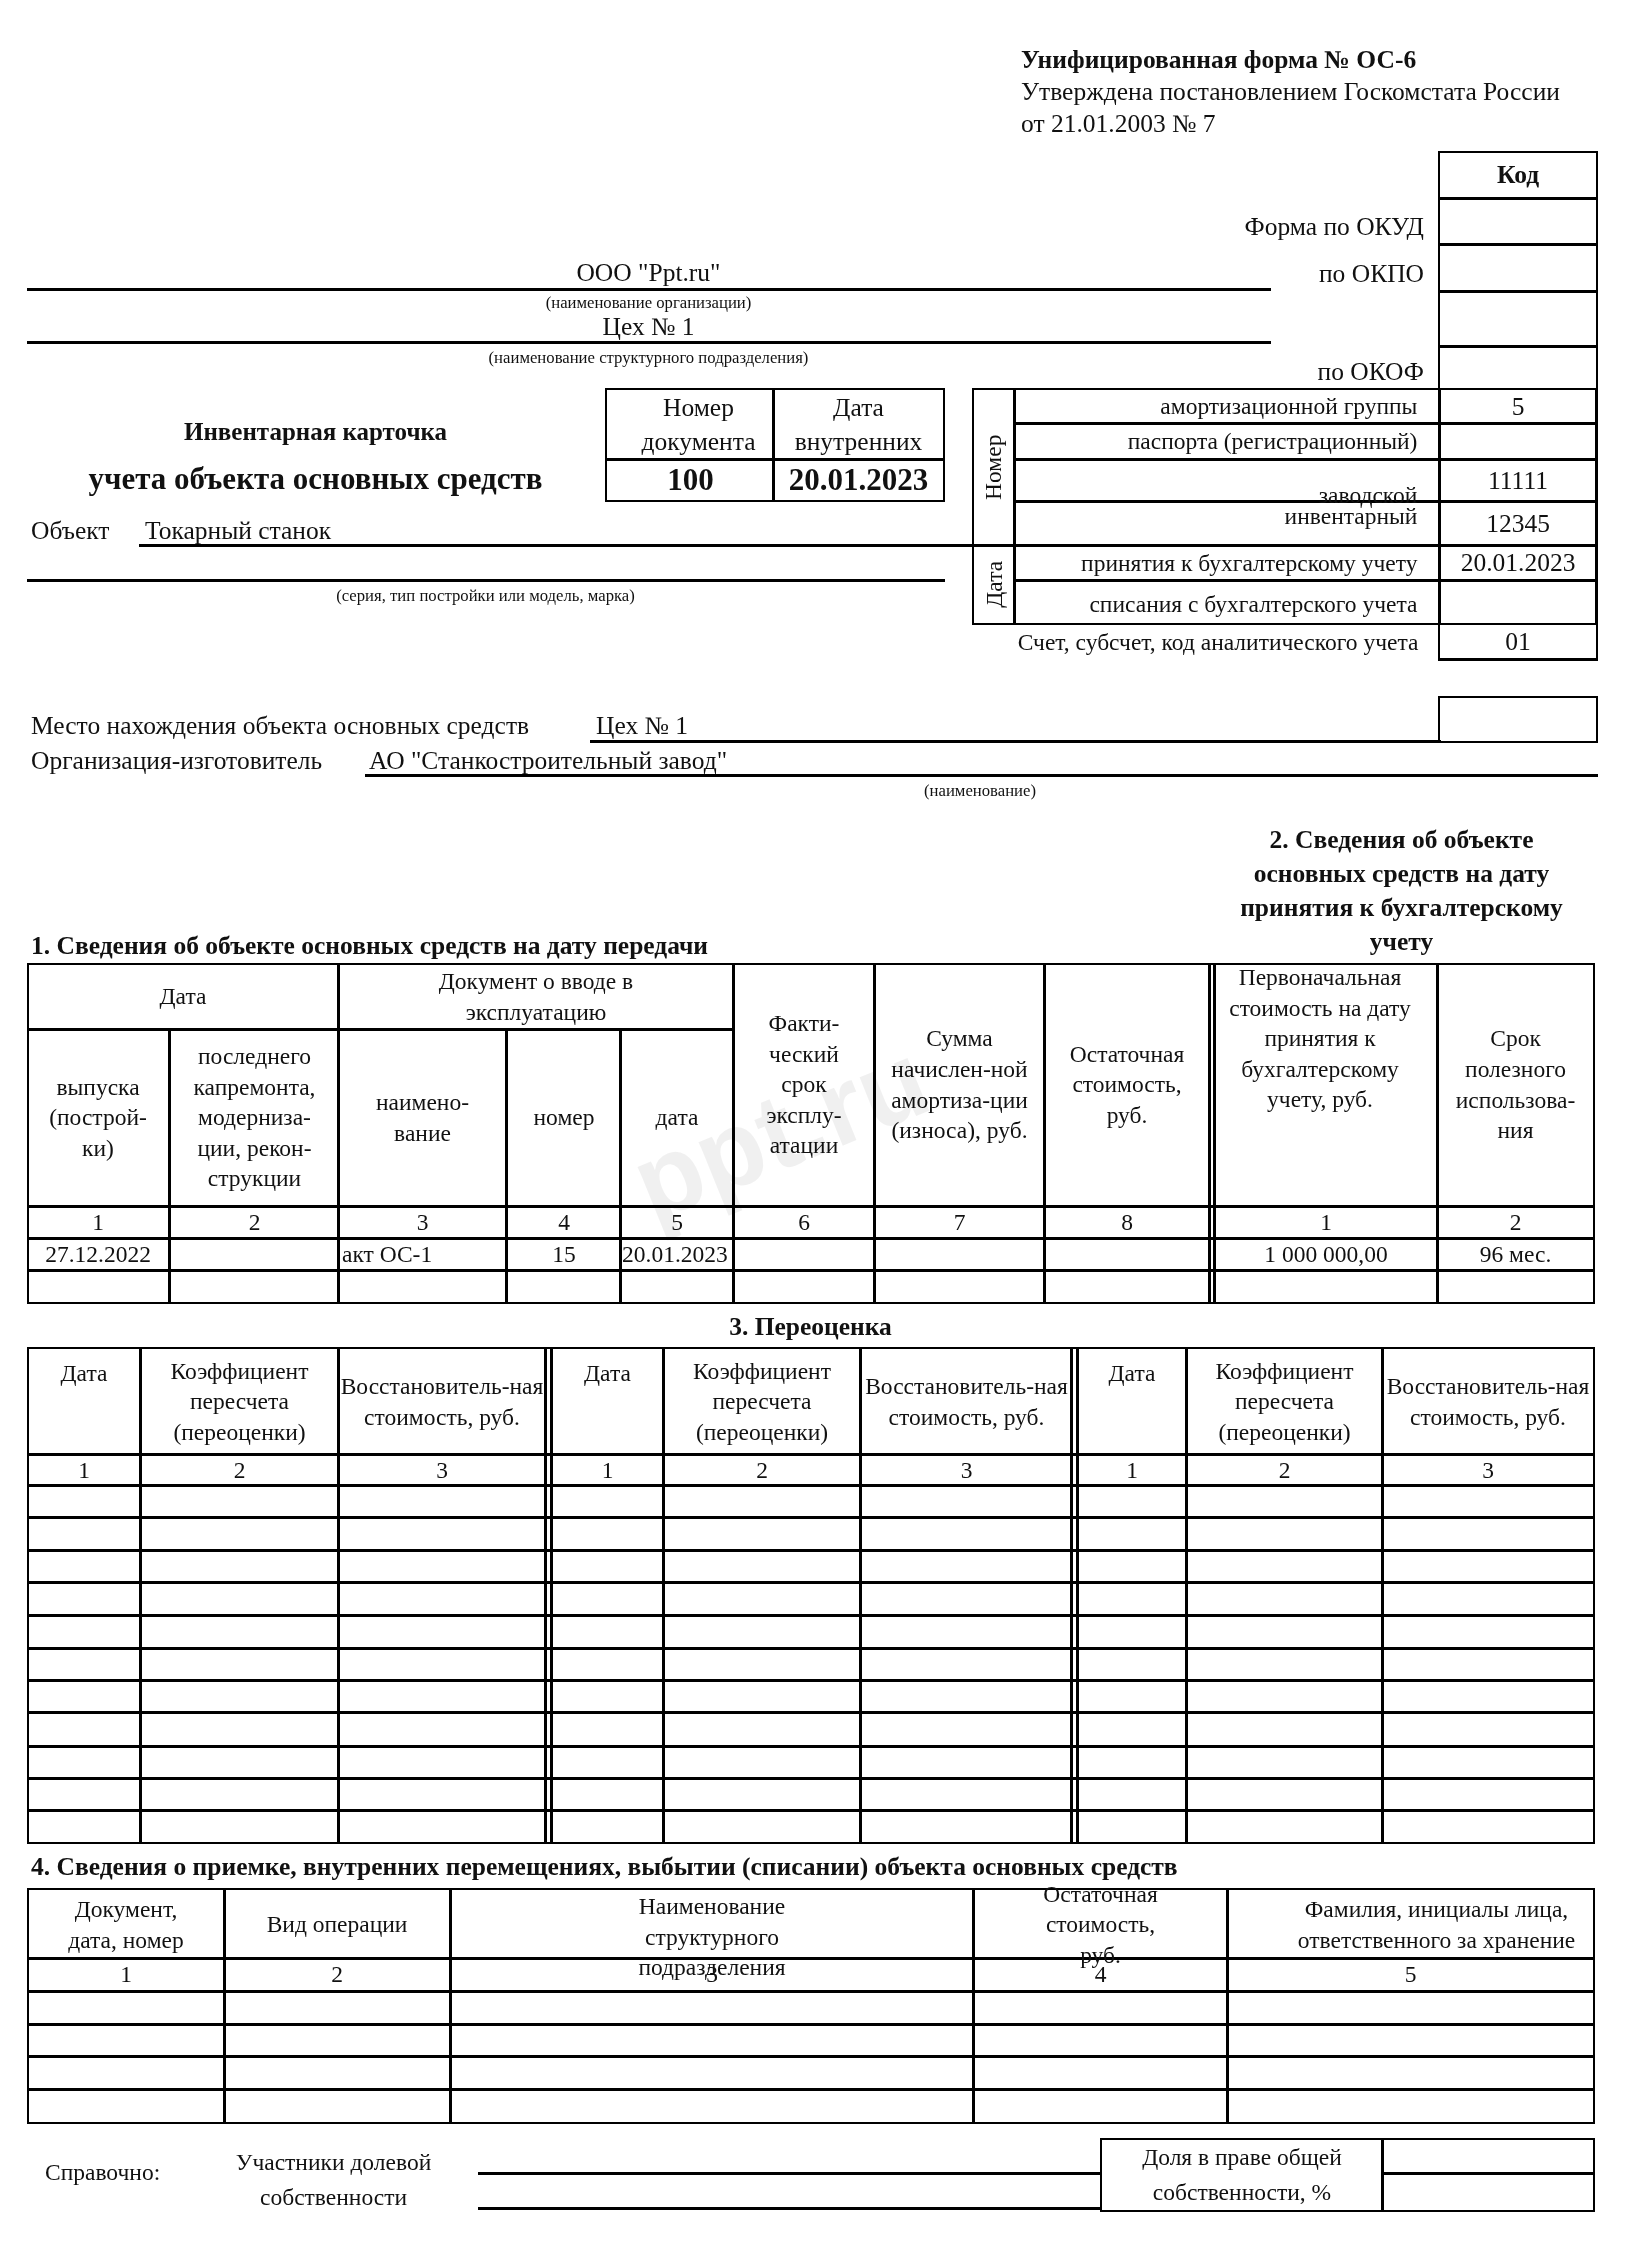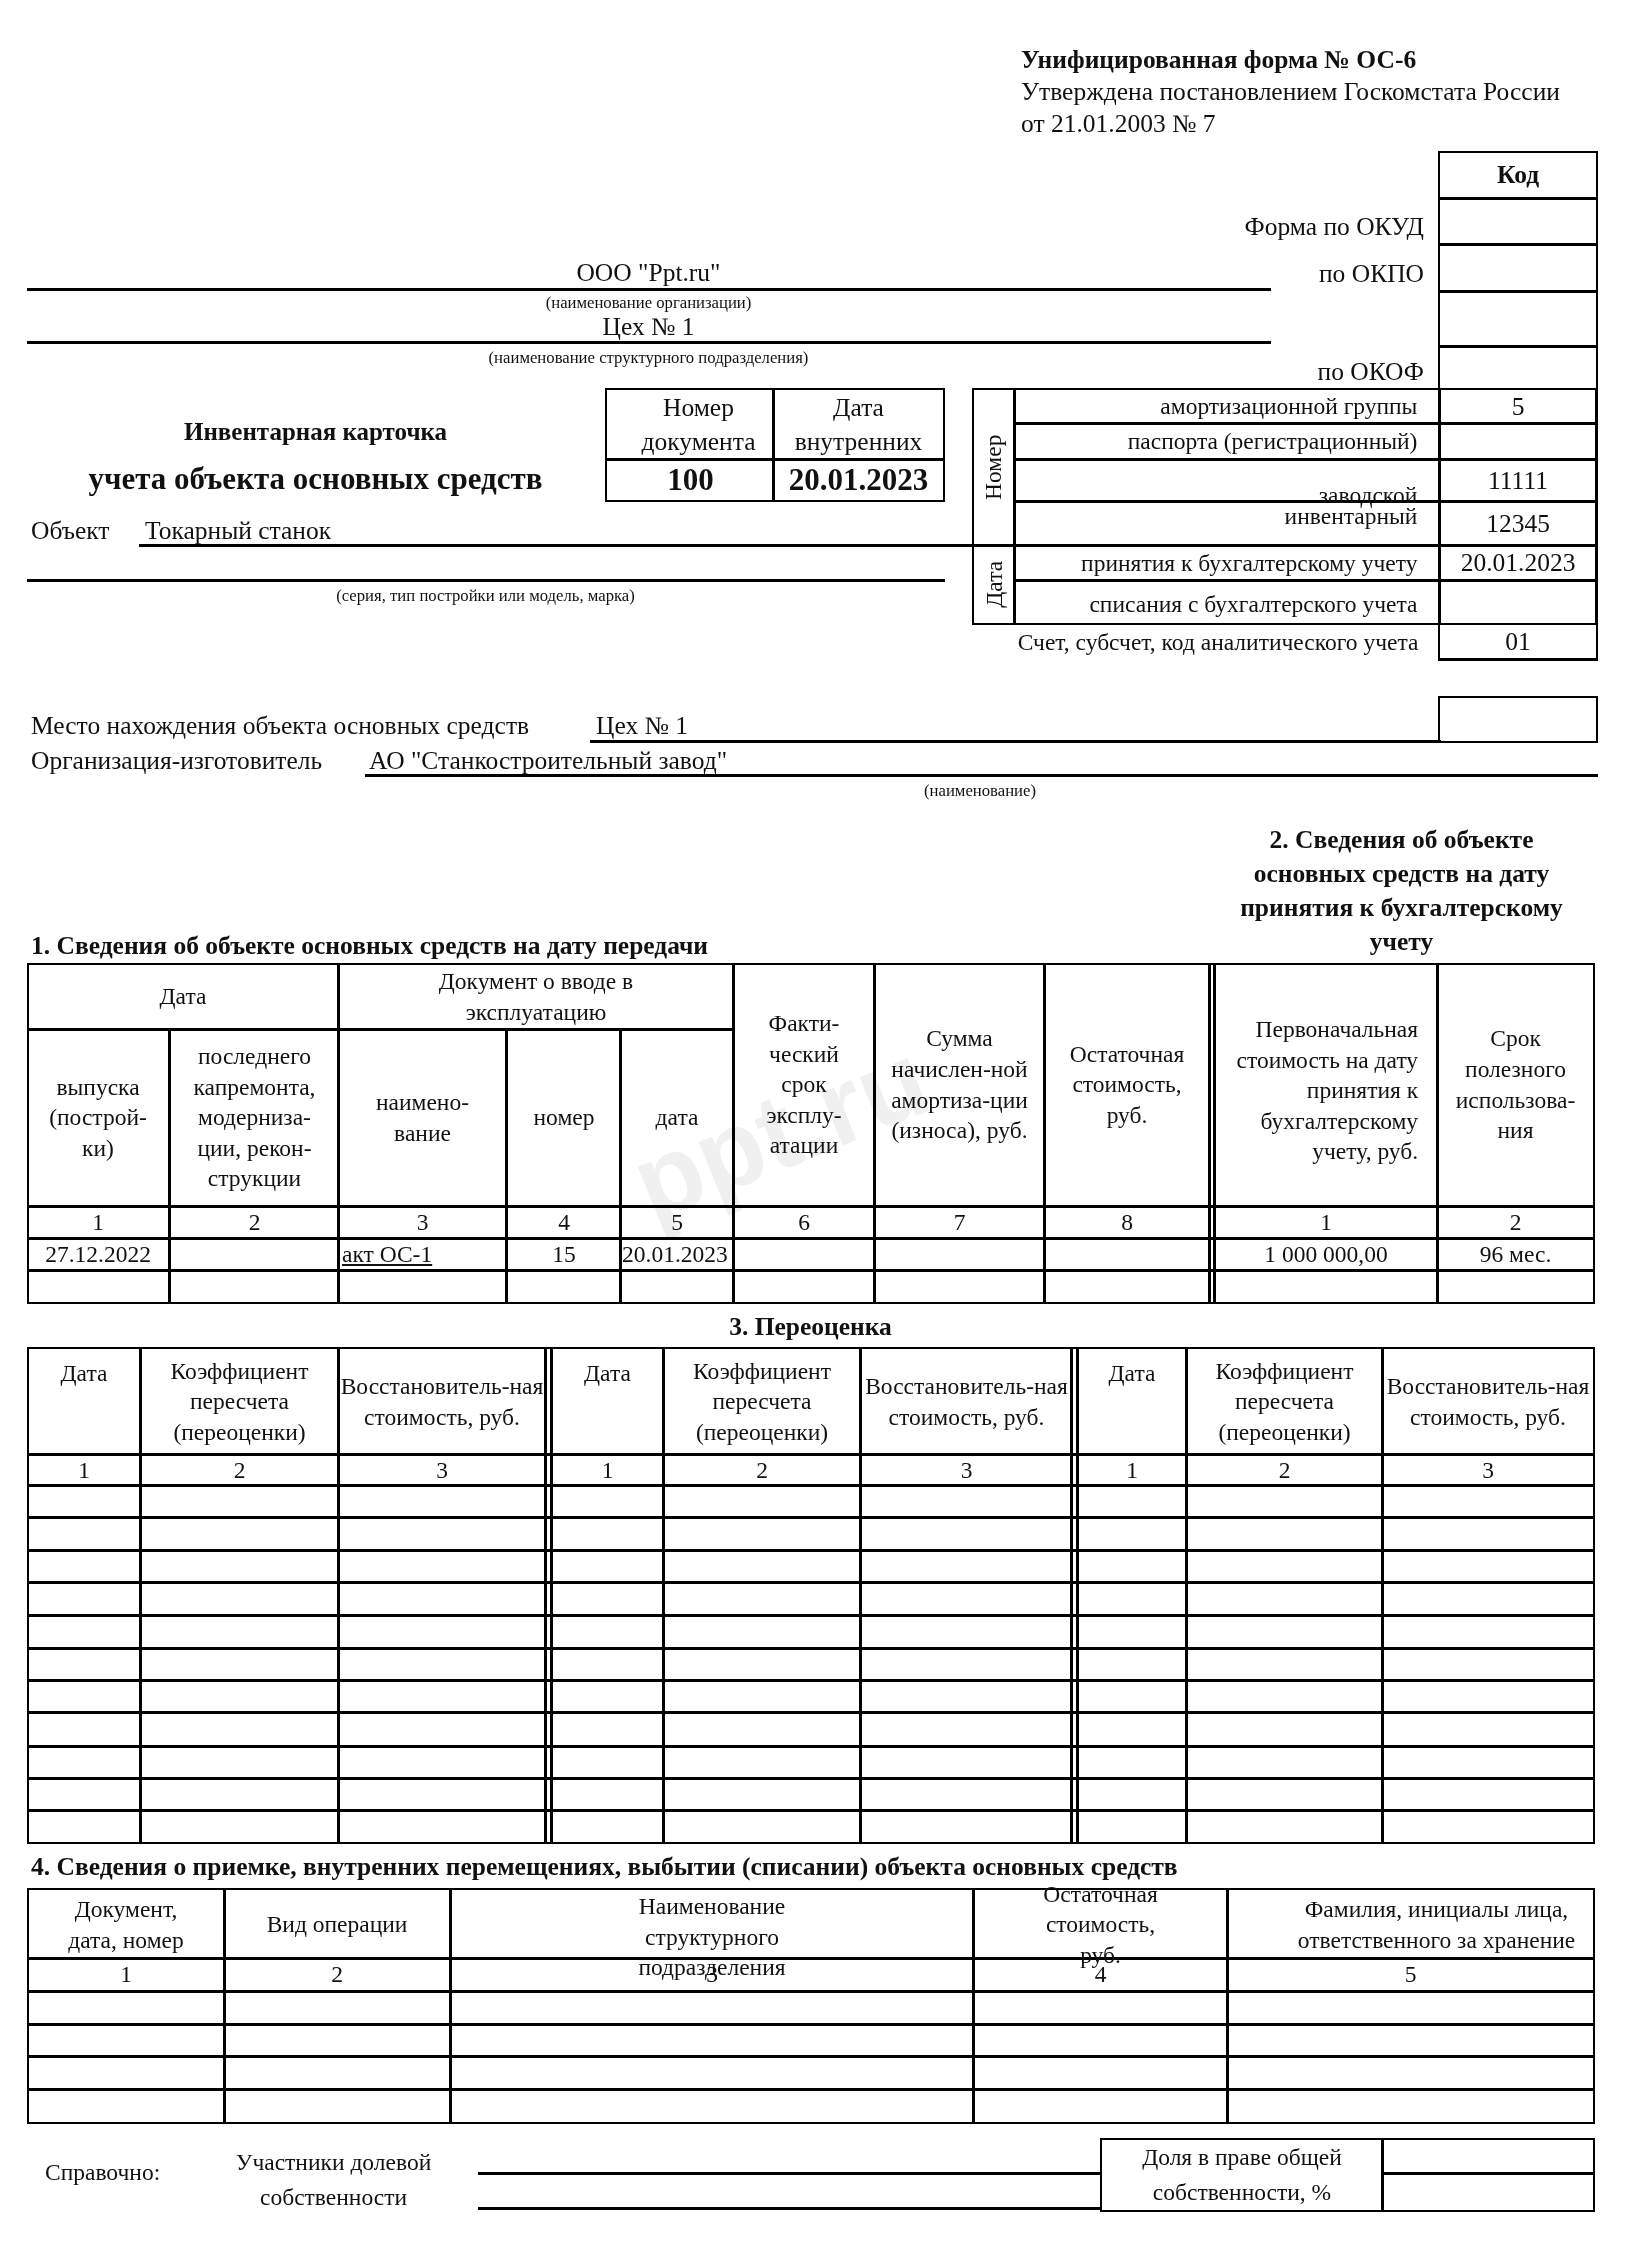--- a/index.html
+++ b/index.html
@@ -140,38 +140,38 @@
   <div class="cell f24" style="left:29px;top:965px;width:308px;height:63px;">Дата</div>
   <div class="cell f24" style="left:340px;top:965px;width:392px;height:63px;padding:0 78px;">Документ о вводе в эксплуатацию</div>
   <div class="cell f24" style="left:29px;top:1031px;width:138px;height:173px;padding:0 7.8px;">выпуска (построй-ки)</div>
   <div class="cell f24" style="left:171px;top:1031px;width:167px;height:173px;padding:0 5.9px;">последнего капремонта, модерниза-ции, рекон-струкции</div>
   <div class="cell f24" style="left:340px;top:1031px;width:165px;height:173px;padding:0 39px;">наимено-вание</div>
   <div class="cell f24" style="left:508px;top:1031px;width:112px;height:173px;">номер</div>
   <div class="cell f24" style="left:622px;top:1031px;width:110px;height:173px;">дата</div>
   <div class="cell f24" style="left:735px;top:965px;width:138px;height:239px;padding:0 25.5px;">Факти-ческий срок эксплу-атации</div>
   <div class="cell f24" style="left:876px;top:965px;width:167px;height:239px;padding:0 5.9px;">Сумма начислен-ной амортиза-ции (износа), руб.</div>
   <div class="cell f24" style="left:1046px;top:965px;width:162px;height:239px;padding:0 5.9px;">Остаточная стоимость, руб.</div>
-  <div class="cell f24" style="left:1216px;top:971px;width:208px;height:239px;padding:0 5.9px;text-align:right;">Первоначальная стоимость на дату принятия к бухгалтерскому учету, руб.</div>
+  <div class="cell f24" style="left:1216px;top:919px;width:208px;height:239px;padding:0 5.9px;">Первоначальная стоимость на дату принятия к бухгалтерскому учету, руб.</div>
   <div class="cell f24" style="left:1439px;top:965px;width:153px;height:239px;padding:0 5.9px;">Срок полезного использова-ния</div>
 
   <div class="cell f24" style="left:29px;top:1208px;width:138px;height:29px;">1</div>
   <div class="cell f24" style="left:171px;top:1208px;width:167px;height:29px;">2</div>
   <div class="cell f24" style="left:340px;top:1208px;width:165px;height:29px;">3</div>
   <div class="cell f24" style="left:508px;top:1208px;width:112px;height:29px;">4</div>
   <div class="cell f24" style="left:622px;top:1208px;width:110px;height:29px;">5</div>
   <div class="cell f24" style="left:735px;top:1208px;width:138px;height:29px;">6</div>
   <div class="cell f24" style="left:876px;top:1208px;width:167px;height:29px;">7</div>
   <div class="cell f24" style="left:1046px;top:1208px;width:162px;height:29px;">8</div>
   <div class="cell f24" style="left:1216px;top:1208px;width:220px;height:29px;">1</div>
   <div class="cell f24" style="left:1439px;top:1208px;width:153px;height:29px;">2</div>
 
   <div>
     <div class="cell f24" style="left:29px;top:1240px;width:138px;height:29px;">27.12.2022</div>
     <div class="cell f24" style="left:171px;top:1240px;width:167px;height:29px;"></div>
-    <div class="cell f24" style="left:340px;top:1240px;width:165px;height:29px;justify-content:flex-start;padding-left:2px;text-decoration:underline;">акт ОС-1</div>
+    <div class="cell f24" style="left:340px;top:1240px;width:165px;height:29px;justify-content:flex-start;padding-left:2px;">акт ОС-1</div>
     <div class="cell f24" style="left:508px;top:1240px;width:112px;height:29px;">15</div>
     <div class="cell f24" style="left:622px;top:1240px;width:110px;height:29px;overflow:hidden;justify-content:flex-start;">20.01.2023</div>
     <div class="cell f24" style="left:735px;top:1240px;width:138px;height:29px;"></div>
     <div class="cell f24" style="left:876px;top:1240px;width:167px;height:29px;"></div>
     <div class="cell f24" style="left:1046px;top:1240px;width:162px;height:29px;"></div>
     <div class="cell f24" style="left:1216px;top:1240px;width:220px;height:29px;">1 000 000,00</div>
     <div class="cell f24" style="left:1439px;top:1240px;width:153px;height:29px;">96 мес.</div>
   </div>
   <div class="abs" style="left:29px;top:1272px;width:1562px;height:28px;"></div>
 </div>

